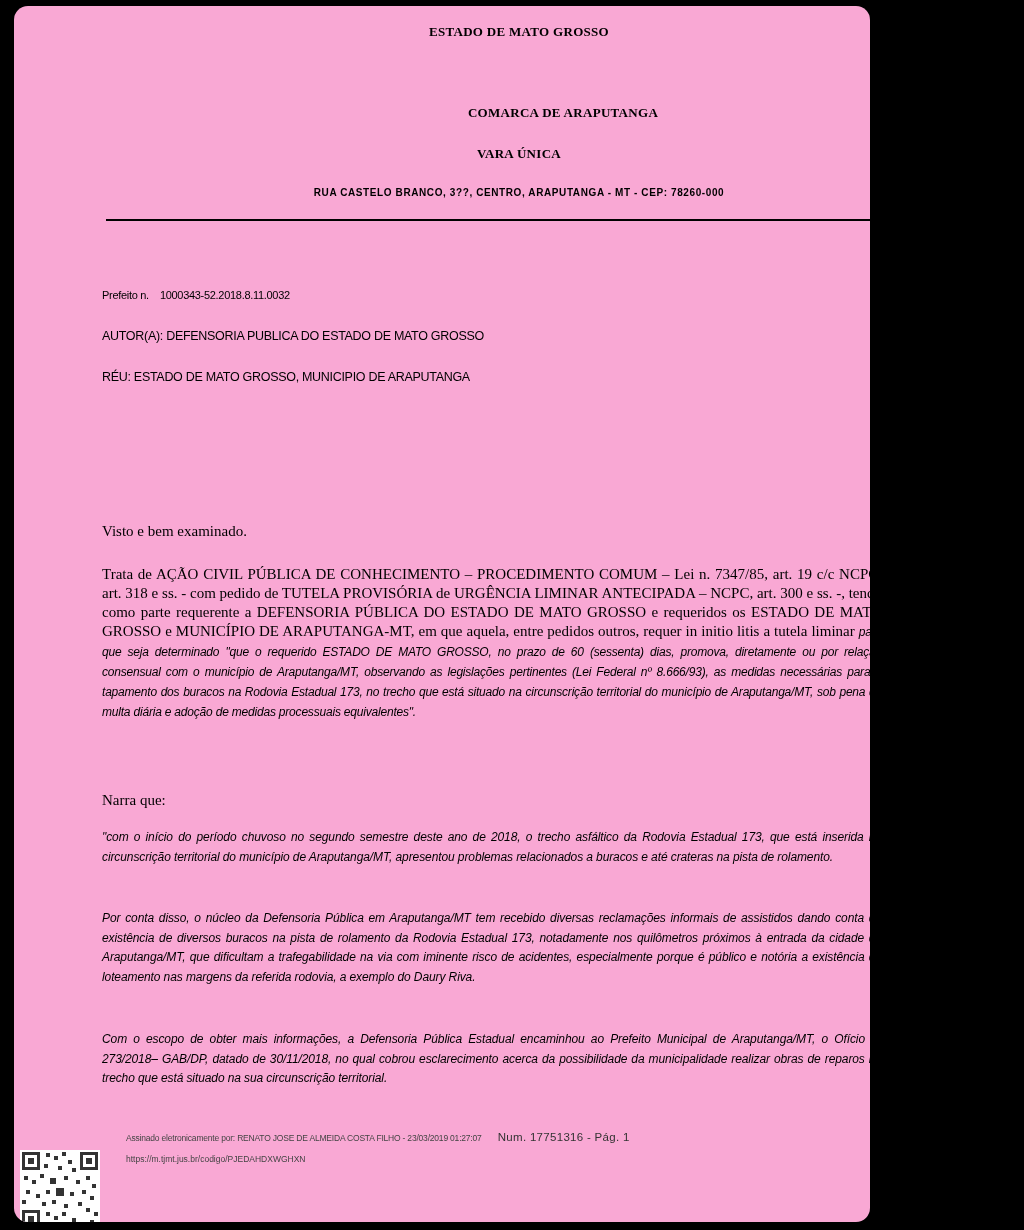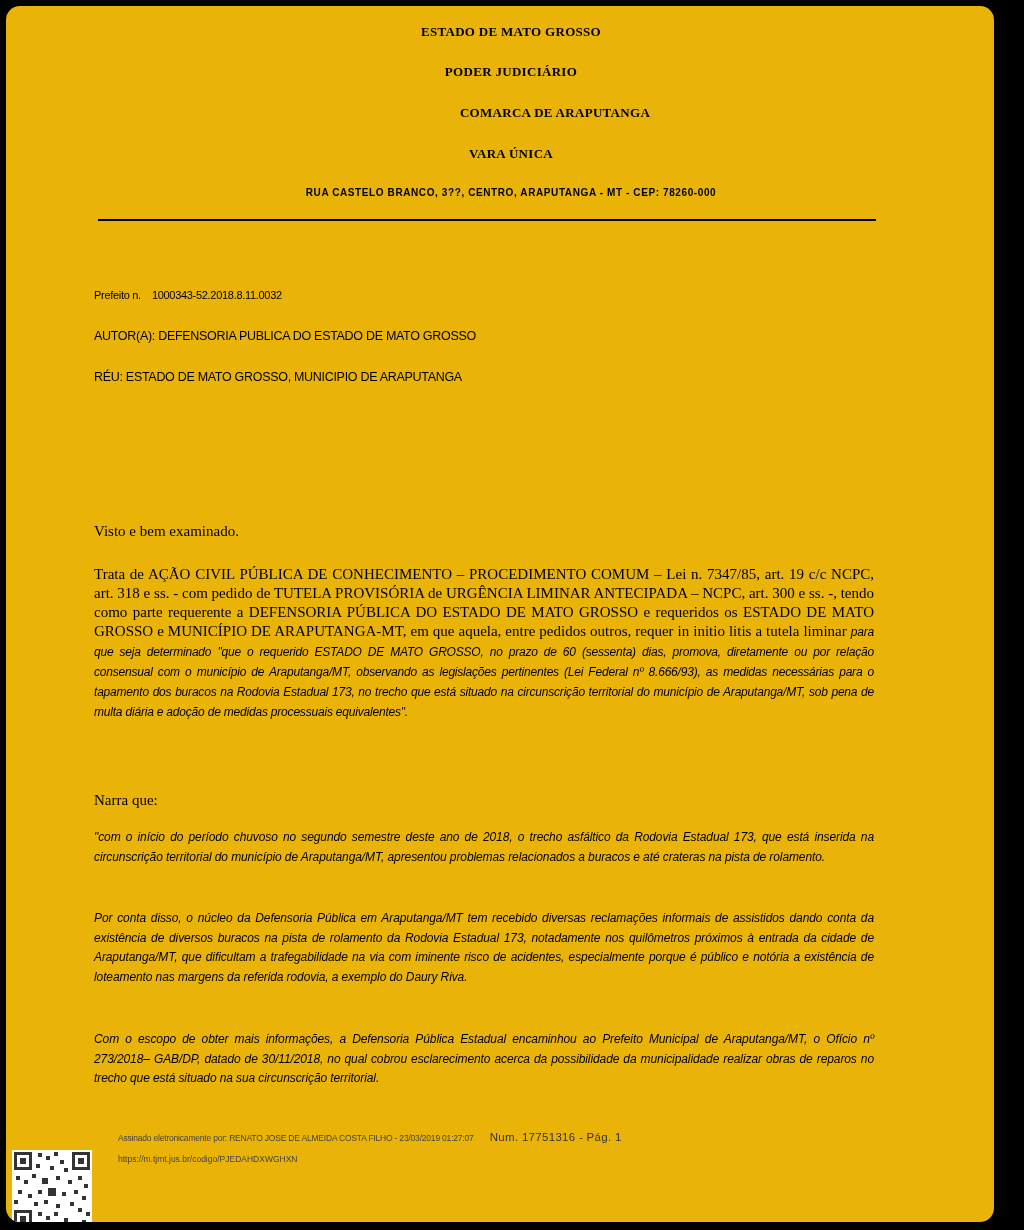--- a/index.html
+++ b/index.html
@@ -6,23 +6,23 @@
   body {
     width: 1024px; height: 1230px;
     background: #000000;
     position: relative;
     overflow: hidden;
     font-family: "Liberation Serif", serif;
     color: #000;
   }
   .sheet {
     position: absolute;
-    left: 6px; top: 6px;
-    width: 988px; height: 1216px;
-    background: #eab308;
+    left: 14px; top: 6px;
+    width: 856px; height: 1216px;
+    background: #f9a8d4;
     border-radius: 14px;
     overflow: hidden;
   }
   .hdr {
     position: absolute; left: 0; width: 1010px;
     text-align: center;
     font-family: "Liberation Serif", serif;
     font-weight: bold;
     font-size: 13px;
     letter-spacing: 0.3px;
@@ -121,21 +121,20 @@
     left: 6px; top: 1144px;
     width: 80px; height: 80px;
   }
 </style>
 </head>
 <body>
 
 <div class="sheet">
 
   <div class="hdr h1">ESTADO DE MATO GROSSO</div>
-  <div class="hdr h2">PODER JUDICIÁRIO</div>
   <div class="hdr h3">COMARCA DE ARAPUTANGA</div>
   <div class="hdr h4">VARA ÚNICA</div>
   <div class="hdr addr">RUA CASTELO BRANCO, 3??, CENTRO, ARAPUTANGA - MT - CEP: 78260-000</div>
 
   <div class="rule"></div>
 
   <div class="meta m1">
     <span>Prefeito n.</span>
     <span>&nbsp;&nbsp;</span>
     <span>1000343-52.2018.8.11.0032</span>

